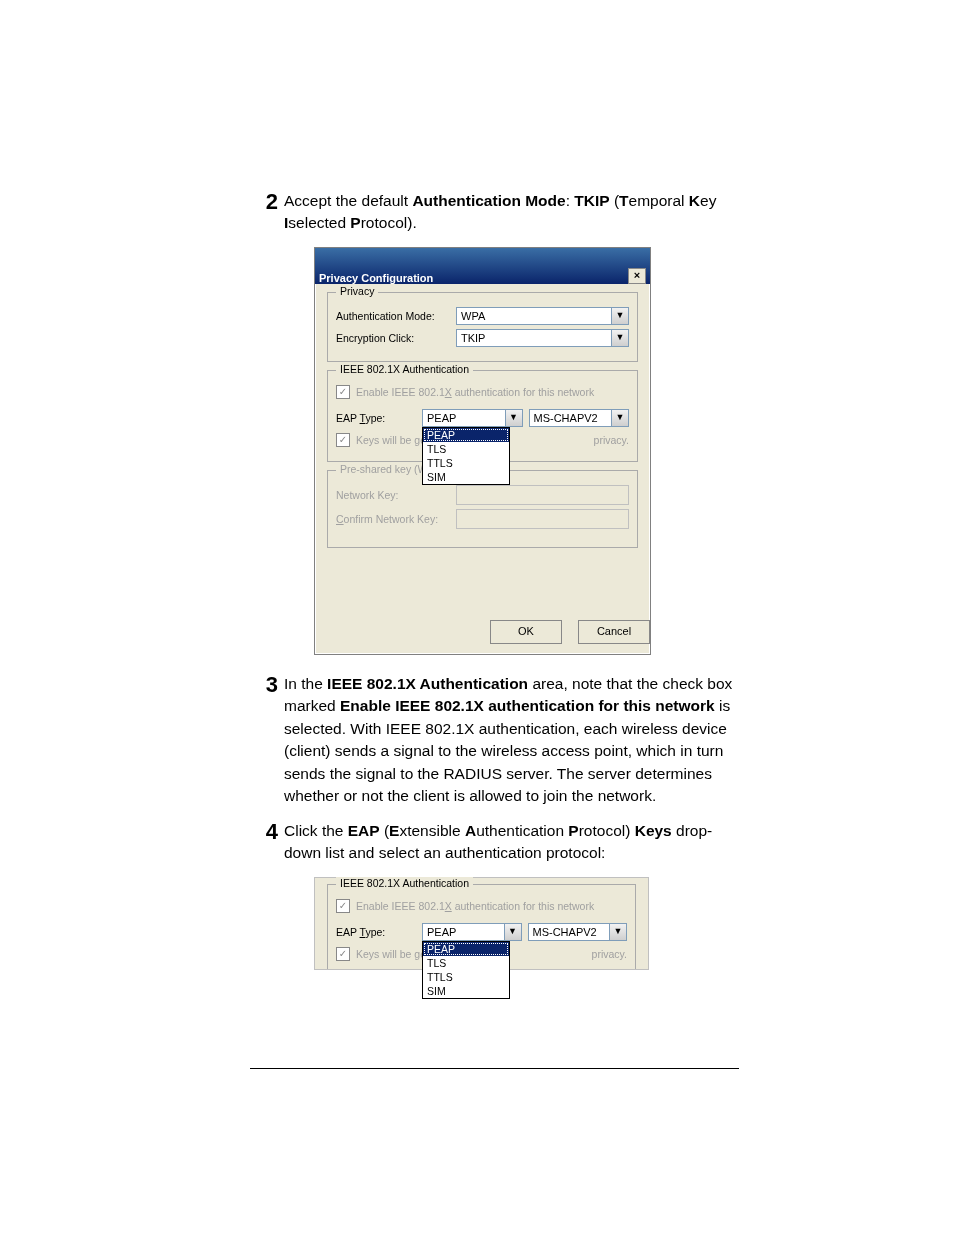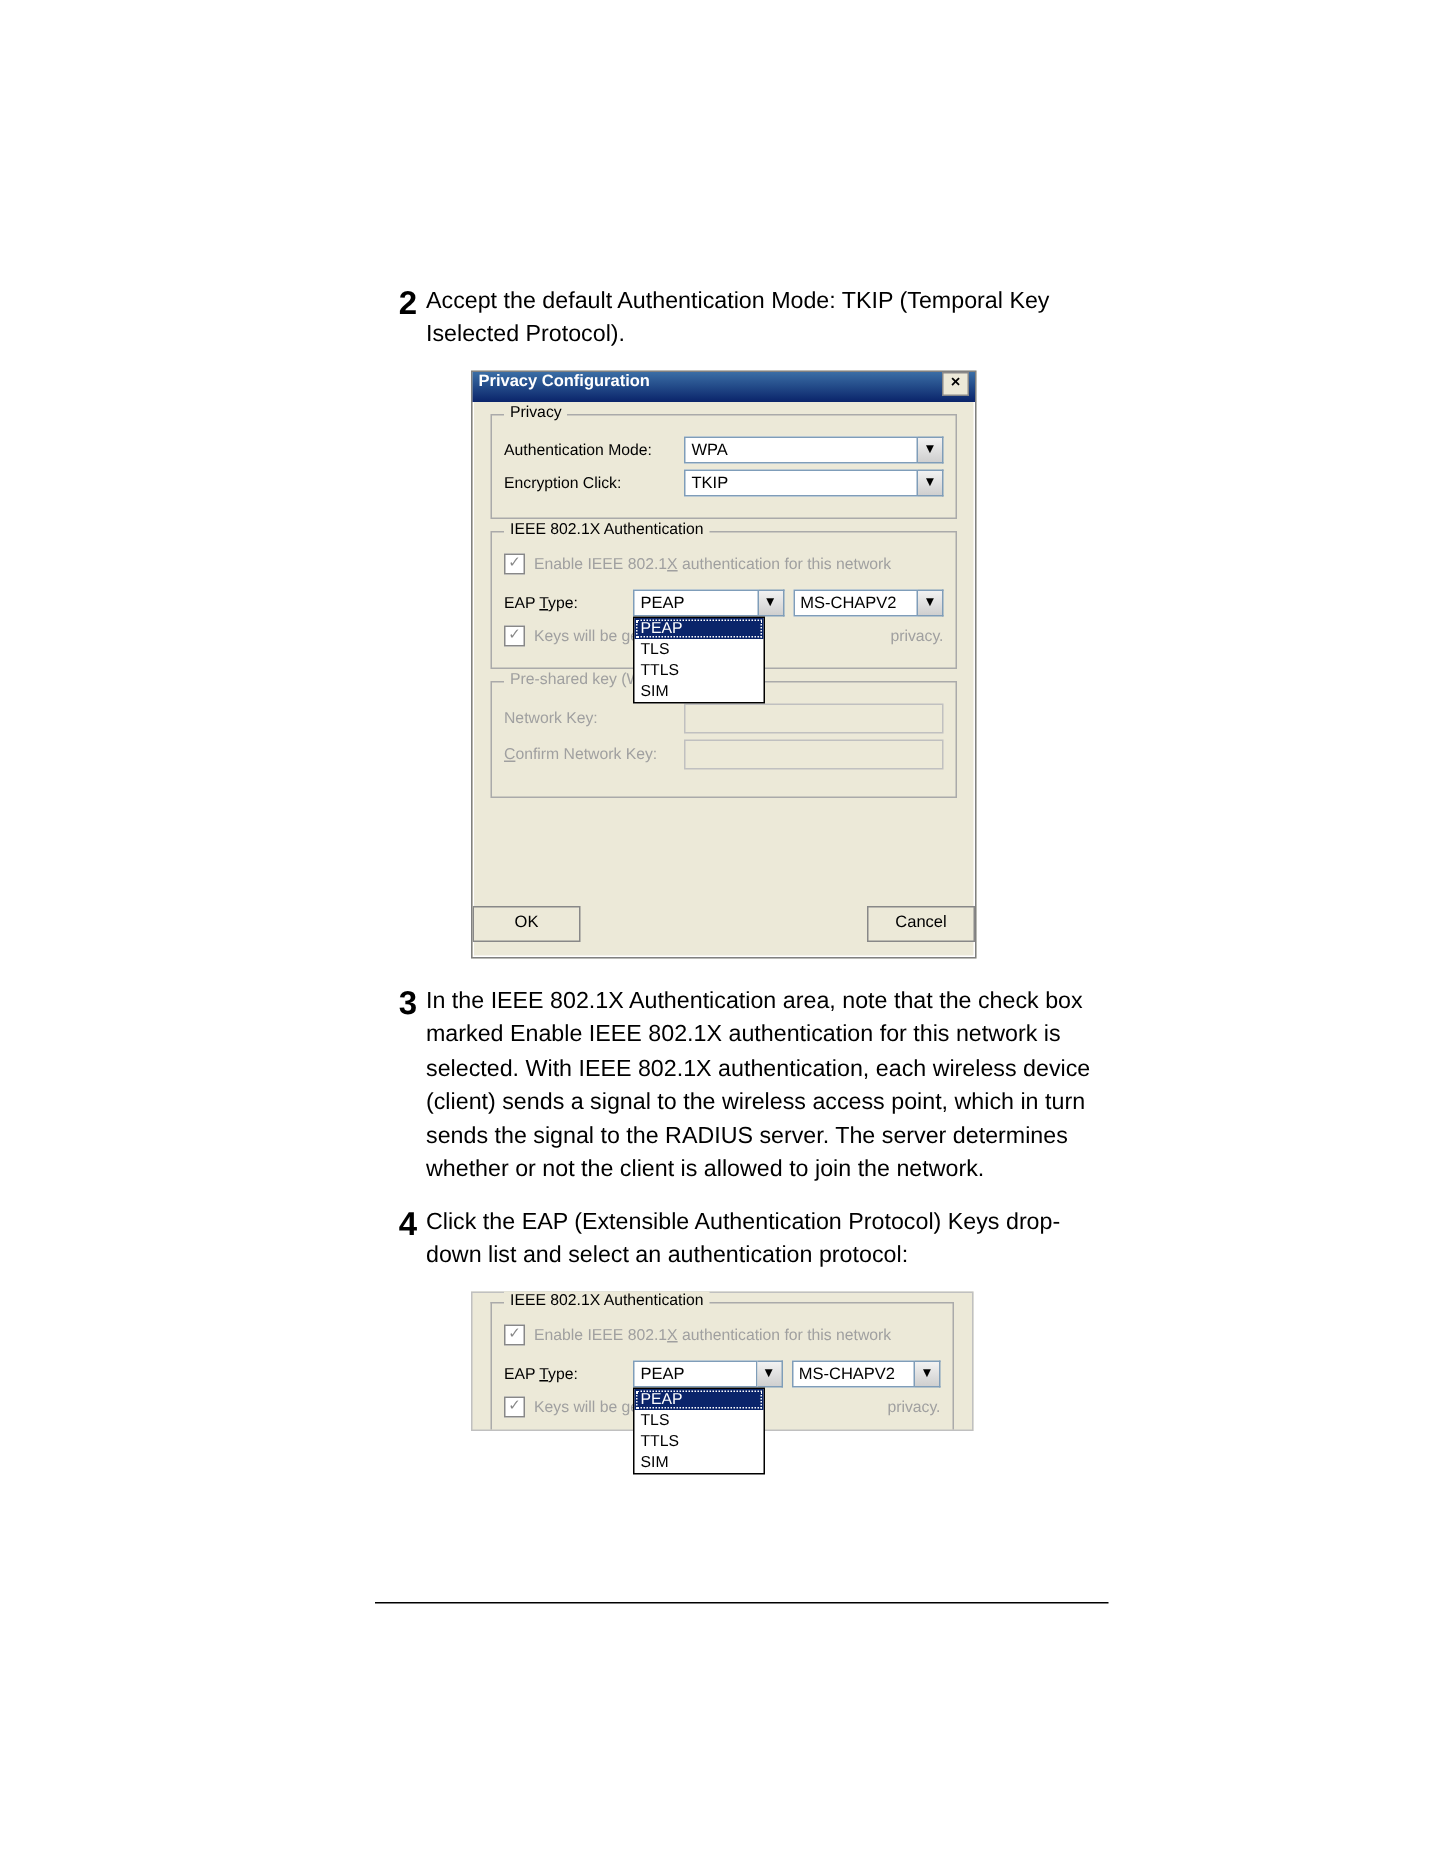--- a/index.html
+++ b/index.html
@@ -1,42 +1,42 @@
 <!DOCTYPE html>
 <html><head>
 <meta charset="utf-8">
 <style>
   html,body{margin:0;padding:0;background:#fff;font-family:Arial,Helvetica,sans-serif;color:#000}
   .page{width:954px;height:1235px;position:relative;margin:0 auto;box-sizing:border-box;padding:190px 215px 0 250px}
   .step{display:flex;margin-bottom:12px}
   .step-num{font-family:"Arial Black",Arial,sans-serif;font-weight:900;font-size:22px;width:28px;flex-shrink:0;line-height:1.1;text-align:right;margin-right:6px}
   .step-body{font-size:15.5px;line-height:1.45}
-  .b{font-weight:normal}
+  .b{font-weight:bold}
   .figure{margin:10px 0 18px 64px}
   
   .dlg{width:335px;border:1px solid #808080;background:#ece9d8;font-family:Tahoma,Arial,sans-serif;font-size:11px;color:#000;box-shadow:0 0 0 1px #fff inset}
-  .titlebar{background:linear-gradient(#3a6ea5,#0a246a);color:#fff;display:flex;align-items:flex-start;justify-content:space-between;height:20px;padding:0 4px;font-weight:bold;font-size:11px}
+  .titlebar{background:linear-gradient(#3a6ea5,#0a246a);color:#fff;display:flex;align-items:flex-end;justify-content:space-between;height:36px;padding:0 4px;font-weight:bold;font-size:11px}
   .closebtn{width:16px;height:14px;background:#ece9d8;border:1px solid #888;color:#000;text-align:center;line-height:12px;font-size:11px;font-weight:bold;cursor:default}
   .tabs{display:flex;margin:6px 6px 0 6px;border-bottom:1px solid #888;font-size:10.5px}
   .tab{padding:2px 8px;border:1px solid #888;border-bottom:none;background:#ece9d8;position:relative;top:1px;margin-right:2px}
   .tab.active{background:#ece9d8;z-index:2;border-bottom:1px solid #ece9d8}
   .pane{padding:8px 12px 10px 12px}
   .group{border:1px solid #aaa;padding:10px 8px 10px 8px;margin-bottom:8px;position:relative}
   .group-title{position:absolute;top:-8px;left:8px;background:#ece9d8;padding:0 4px;font-size:10.5px}
   .row{display:flex;align-items:center;margin:4px 0;font-size:10.5px;color:#000}
   .row .lbl{width:120px}
   .row.disabled .lbl, .row.disabled{color:#a0a0a0}
   .combo{flex:1;display:flex;align-items:stretch;height:18px}
   .combo-input{flex:1;border:1px solid #7f9db9;background:#fff;padding:0 4px;line-height:16px;font-size:11px}
   .combo-btn{width:16px;border:1px solid #7f9db9;border-left:none;background:linear-gradient(#f2f2f2,#cfcfcf);text-align:center;line-height:14px;font-size:9px}
   .txt{flex:1;height:18px;border:1px solid #7f9db9;background:#fff}
   .txt.disabled{background:#ece9d8;border-color:#c0c0c0}
   .chk{width:12px;height:12px;border:1px solid #888;background:#fff;display:inline-flex;align-items:center;justify-content:center;margin-right:6px;font-size:10px;line-height:10px}
   .chk.grayed{color:#888}
-  .btnrow{display:flex;justify-content:space-between;gap:16px;padding:8px 0 10px 0}
+  .btnrow{display:flex;justify-content:flex-end;gap:16px;padding:8px 0 10px 0}
   .btn{width:70px;height:22px;border:1px solid #888;background:#ece9d8;font-size:11px;text-align:center;line-height:20px;cursor:default}
   .eap-wrap{position:relative}
   .eap-combo-row{display:flex;gap:6px}
   .eap-combo-row .half{width:86px}
   .eap-combo-row .half2{flex:1}
   .eap-list{position:absolute;top:18px;left:0;width:86px;border:1px solid #000;background:#fff;font-size:10.5px;z-index:5}
   .eap-list .opt{padding:1px 4px}
   .eap-list .opt.sel{background:#0a246a;color:#fff;outline:1px dotted #fff;outline-offset:-2px}
   
   .panel2{width:335px;border:1px solid #c0c0c0;background:#ece9d8;font-family:Tahoma,Arial,sans-serif;font-size:11px;padding:6px 12px 0 12px;box-sizing:border-box}

